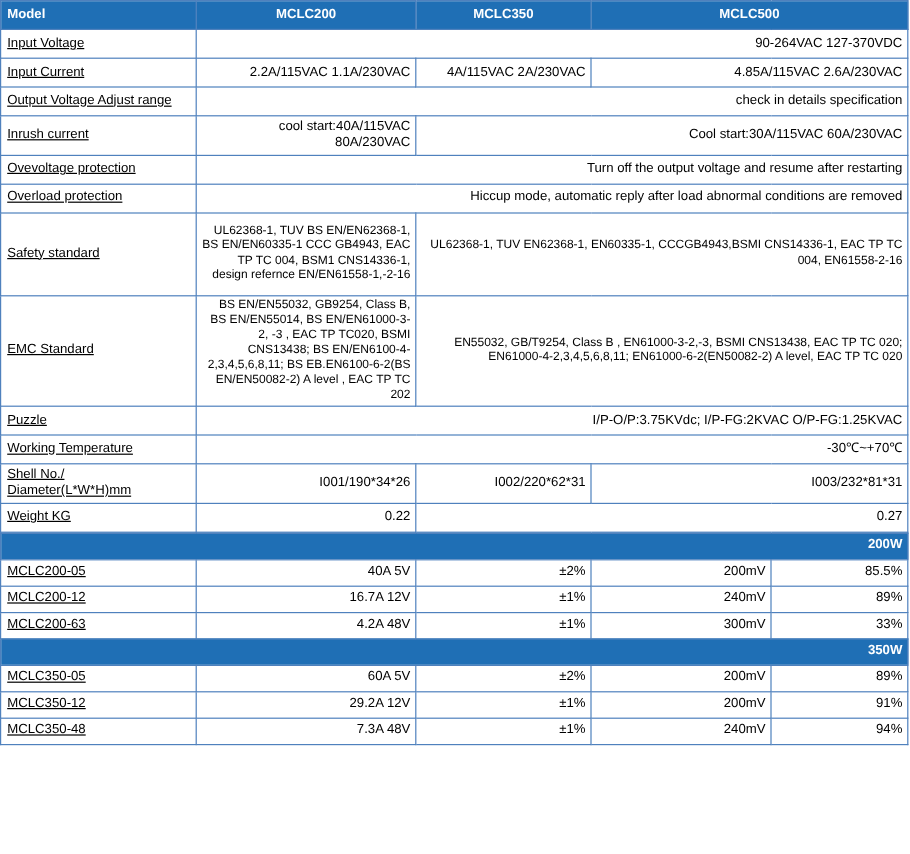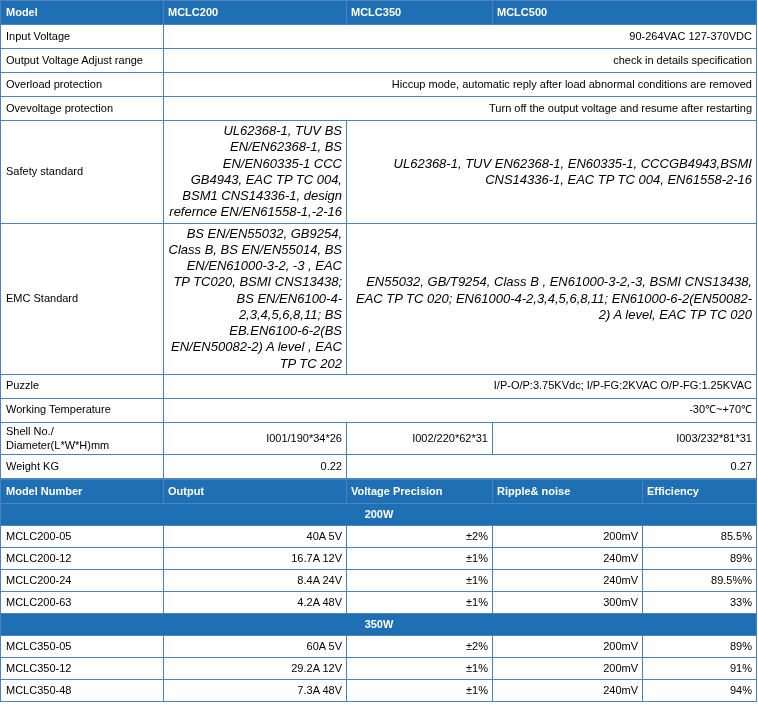--- a/index.html
+++ b/index.html
@@ -25,53 +25,54 @@
     padding: 2px 4px;
     vertical-align: middle;
     font-weight: normal;
     font-size: 11px;
     line-height: 1.25;
   }
   .hdr {
     background: #1f6fb5;
     color: #ffffff;
     font-weight: bold;
+    text-align: center;
     height: 19px;
   }
   .hdr-left {
     text-align: left;
     padding-left: 5px;
   }
   .label {
     text-align: left;
     padding-left: 5px;
+    text-decoration: underline;
   }
   .ctr {
     text-align: right;
   }
   .grpband {
     background: #1f6fb5;
     color: #ffffff;
     font-weight: bold;
-    text-align: center;
+    text-align: right;
     padding-left: 5px;
     height: 17px;
   }
   .spec-row td {
     height: 19px;
   }
   .tall {
     height: 64px;
   }
   .taller {
     height: 86px;
   }
   .small {
-    font-size: 13px;
-    font-style: italic;
+    font-size: 10px;
   }
   .list-row td {
     height: 17px;
   }
   col.c1 { width: 163px; }
   col.c2 { width: 183px; }
   col.c3 { width: 146px; }
   col.c4 { width: 150px; }
   col.c5 { width: 114px; }
 </style>
@@ -92,35 +93,46 @@
       <td class="hdr">MCLC200</td>
       <td class="hdr">MCLC350</td>
       <td class="hdr" colspan="2">MCLC500</td>
     </tr>
 
     <tr class="spec-row">
       <td class="label">Input Voltage</td>
       <td class="ctr" colspan="4">90-264VAC 127-370VDC</td>
     </tr>
 
+    <tr class="spec-row">
+      <td class="label">Input Current</td>
+      <td class="ctr">2.2A/115VAC 1.1A/230VAC</td>
+      <td class="ctr">4A/115VAC 2A/230VAC</td>
+      <td class="ctr" colspan="2">4.85A/115VAC 2.6A/230VAC</td>
+    </tr>
 
     <tr class="spec-row">
       <td class="label">Output Voltage Adjust range</td>
       <td class="ctr" colspan="4">check in details specification</td>
     </tr>
 
+    <tr class="spec-row">
+      <td class="label">Inrush current</td>
+      <td class="ctr">cool start:40A/115VAC 80A/230VAC</td>
+      <td class="ctr" colspan="3">Cool start:30A/115VAC 60A/230VAC</td>
+    </tr>
+
+    <tr class="spec-row">
+      <td class="label">Ovevoltage protection</td>
+      <td class="ctr" colspan="4">Turn off the output voltage and resume after restarting</td>
+    </tr>
 
     <tr class="spec-row">
       <td class="label">Overload protection</td>
       <td class="ctr" colspan="4">Hiccup mode, automatic reply after load abnormal conditions are removed</td>
-    </tr>
-
-    <tr class="spec-row">
-      <td class="label">Ovevoltage protection</td>
-      <td class="ctr" colspan="4">Turn off the output voltage and resume after restarting</td>
     </tr>
 
 
     <tr>
       <td class="label tall">Safety standard</td>
       <td class="ctr tall small">UL62368-1, TUV BS EN/EN62368-1, BS EN/EN60335-1 CCC GB4943, EAC TP TC 004, BSM1 CNS14336-1, design refernce EN/EN61558-1,-2-16</td>
       <td class="ctr tall small" colspan="3">UL62368-1, TUV EN62368-1, EN60335-1, CCCGB4943,BSMI CNS14336-1, EAC TP TC 004, EN61558-2-16</td>
     </tr>
 
     <tr>
@@ -156,53 +168,39 @@
 
 <table>
   <colgroup>
     <col class="c1">
       <col class="c2">
       <col class="c3">
       <col class="c4">
       <col class="c5">
   </colgroup>
   <tbody>
-    <tr>
-      <td class="hdr hdr-left">Model Number</td>
-      <td class="hdr">Output</td>
-      <td class="hdr">Voltage Precision</td>
-      <td class="hdr">Ripple&amp; noise</td>
-      <td class="hdr">Efficiency</td>
-    </tr>
 
     <tr>
       <td class="grpband" colspan="5">200W</td>
     </tr>
     <tr class="list-row">
       <td class="label">MCLC200-05</td>
       <td class="ctr">40A 5V</td>
       <td class="ctr">±2%</td>
       <td class="ctr">200mV</td>
       <td class="ctr">85.5%</td>
     </tr>
     <tr class="list-row">
       <td class="label">MCLC200-12</td>
       <td class="ctr">16.7A 12V</td>
       <td class="ctr">±1%</td>
       <td class="ctr">240mV</td>
       <td class="ctr">89%</td>
     </tr>
     <tr class="list-row">
-      <td class="label">MCLC200-24</td>
-      <td class="ctr">8.4A 24V</td>
-      <td class="ctr">±1%</td>
-      <td class="ctr">240mV</td>
-      <td class="ctr">89.5%%</td>
-    </tr>
-    <tr class="list-row">
       <td class="label">MCLC200-63</td>
       <td class="ctr">4.2A 48V</td>
       <td class="ctr">±1%</td>
       <td class="ctr">300mV</td>
       <td class="ctr">33%</td>
     </tr>
 
     <tr>
       <td class="grpband" colspan="5">350W</td>
     </tr>

